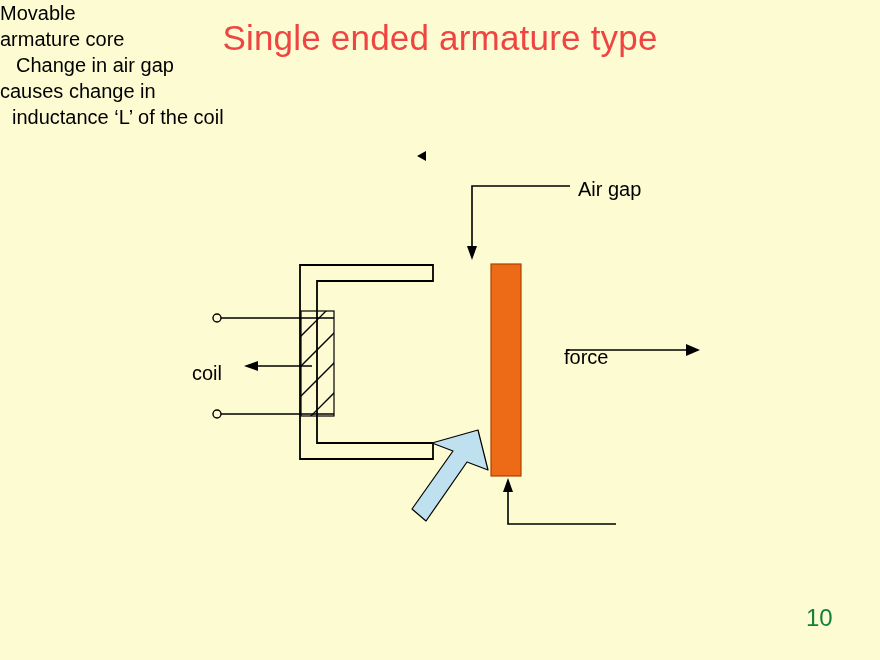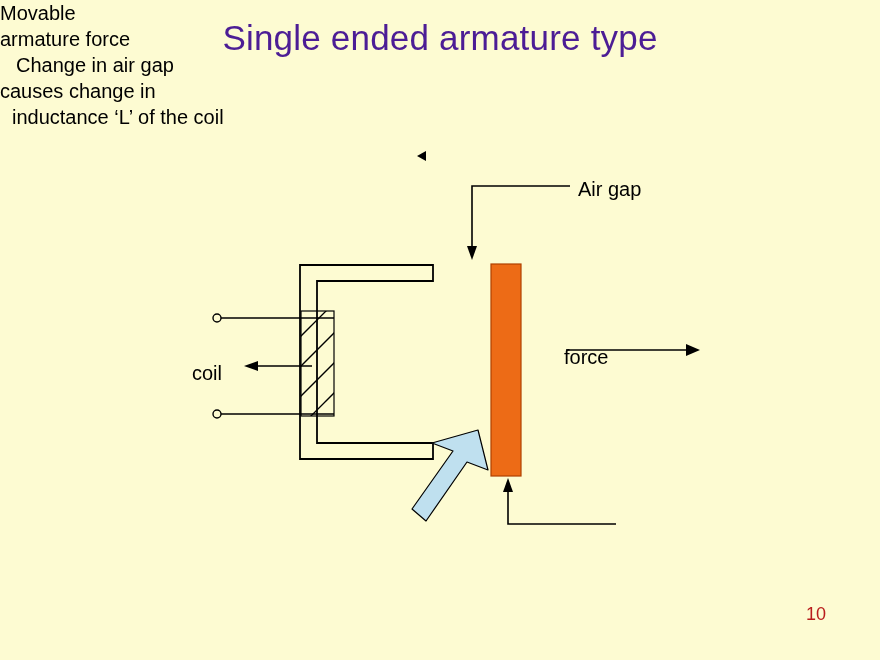--- a/index.html
+++ b/index.html
@@ -19,41 +19,41 @@
     height: 660px;
     background: #fdfbd2;
   }
   #title {
     position: absolute;
     top: 18px;
     left: 0;
     width: 880px;
     text-align: center;
     font-size: 35px;
-    color: #4c1d95;
+    color: #ef4444;
     letter-spacing: 0.2px;
   }
   .lbl {
     position: absolute;
     font-size: 20px;
     color: #000000;
     line-height: 26px;
     white-space: pre;
   }
   #lbl-airgap { left: 578px; top: 176px; }
   #lbl-force  { left: 564px; top: 344px; }
   #lbl-coil   { left: 192px; top: 360px; }
   #lbl-movable { left: 675px; top: 505px; }
   #lbl-change  { left: 191px; top: 490px; }
   #page-number {
     position: absolute;
     left: 806px;
     top: 604px;
-    font-size: 18px;
-    color: #b91c1c;
+    font-size: 24px;
+    color: #15803d;
   }
   #diagram-svg {
     position: absolute;
     left: 0;
     top: 0;
   }
 </style>
 </head>
 <body>
 
@@ -106,21 +106,21 @@
   </svg>
 
   <div class="lbl" id="lbl-airgap">Air gap</div>
 
   <div class="lbl" id="lbl-force">force</div>
 
   <div class="lbl" id="lbl-coil">coil</div>
 
   <div id="lbl-movable">
     <div class="lbl" style="position:static;">Movable</div>
-    <div class="lbl" style="position:static;">armature force</div>
+    <div class="lbl" style="position:static;">armature core</div>
   </div>
 
   <div id="lbl-change">
     <div class="lbl" style="position:static;padding-left:16px;">Change in air gap</div>
     <div class="lbl" style="position:static;">causes change in</div>
     <div class="lbl" style="position:static;margin-left:12px;">inductance ‘L’ of the coil</div>
   </div>
 
   <div id="page-number">10</div>
 

